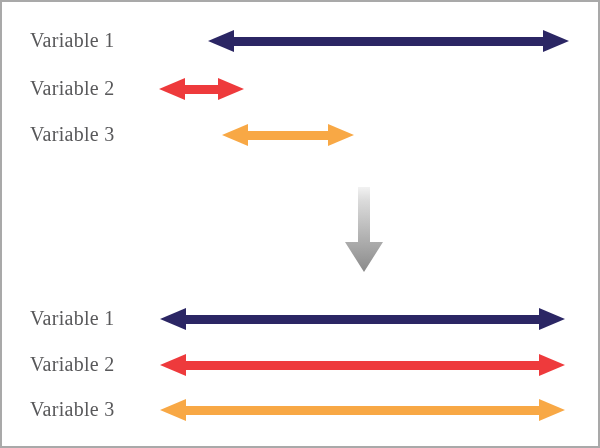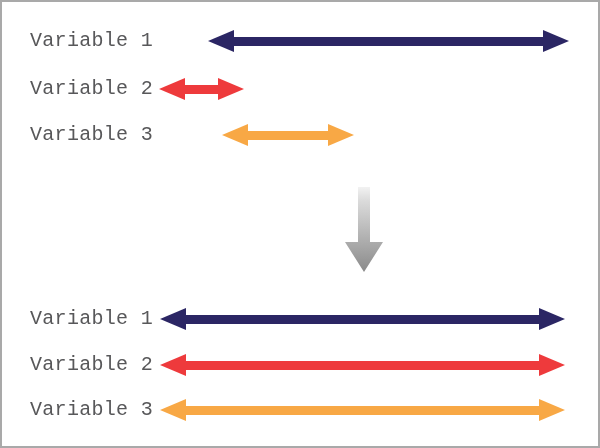--- a/index.html
+++ b/index.html
@@ -3,21 +3,21 @@
 <meta charset="utf-8">
 <style>
   html, body { margin: 0; padding: 0; background: #ffffff; }
   .canvas {
     position: relative;
     width: 600px;
     height: 448px;
     box-sizing: border-box;
     background: #ffffff;
     border: 2px solid #a9a9a9;
-    font-family: Liberation Mono, monospace;
+    font-family: Liberation Serif, serif;
     overflow: hidden;
   }
   .var-label {
     position: absolute;
     left: 28px;
     transform: translateY(-52%);
     font-size: 20px;
     letter-spacing: 0.3px;
     color: #58585a;
     white-space: nowrap;

